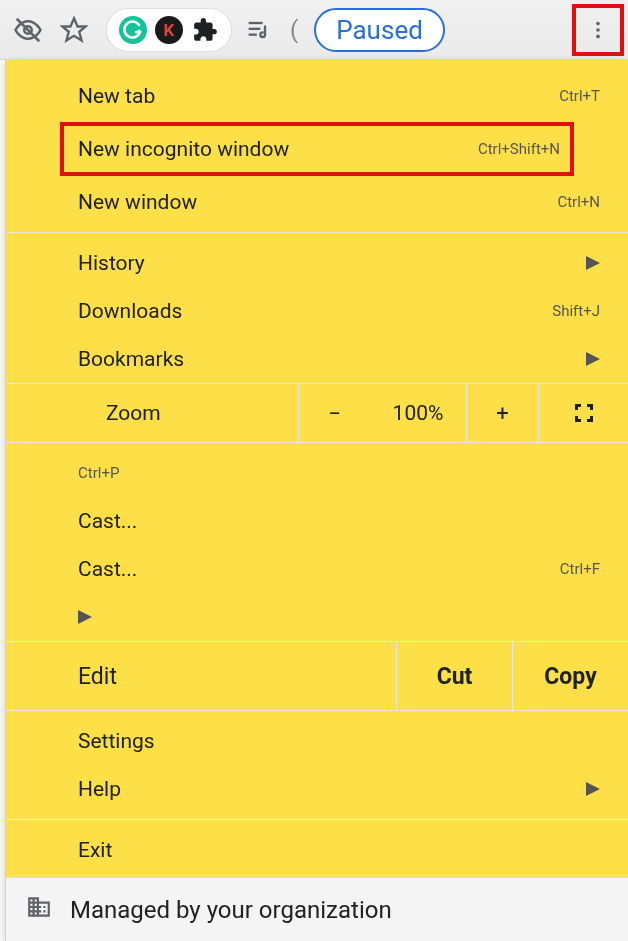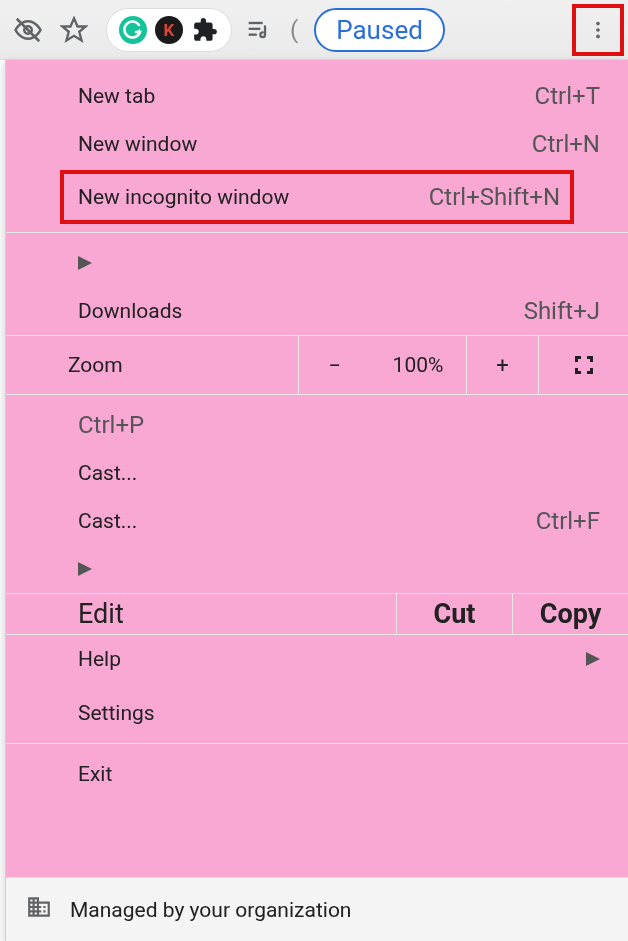--- a/index.html
+++ b/index.html
@@ -73,21 +73,21 @@
       display: flex;
       align-items: center;
       justify-content: center;
     }
     .menu {
       position: absolute;
       top: 60px;
       left: 5px;
       right: 0;
       bottom: 0;
-      background: #f9a8d4;
+      background: #fde047;
       border-left: 1px solid #d0d0d0;
       box-shadow: -2px 2px 8px rgba(0,0,0,0.15);
       display: flex;
       flex-direction: column;
     }
     .menu .spacer-top {
       height: 12px;
     }
     .menu-item {
       display: flex;
@@ -95,21 +95,21 @@
       padding: 0 28px 0 72px;
       height: 48px;
       font-size: 21px;
       color: #222;
     }
     .menu-item .label {
       flex: 1;
     }
     .menu-item .shortcut {
       color: #555;
-      font-size: 24px;
+      font-size: 15px;
     }
     .menu-item .chevron {
       color: #555;
     }
     .divider {
       height: 1px;
       background: #e6e6e6;
       margin: 6px 0;
     }
     .highlight-row {
@@ -123,21 +123,21 @@
       display: flex;
       align-items: center;
       height: 60px;
       font-size: 21px;
       color: #222;
       border-top: 1px solid #e6e6e6;
       border-bottom: 1px solid #e6e6e6;
     }
     .zoom-row .zlabel {
       flex: 1;
-      padding-left: 62px;
+      padding-left: 100px;
     }
     .zoom-row .zctrl {
       width: 72px;
       text-align: center;
       border-left: 1px solid #e6e6e6;
       height: 100%;
       display: flex;
       align-items: center;
       justify-content: center;
       font-size: 22px;
@@ -153,22 +153,22 @@
       width: 90px;
       border-left: 1px solid #e6e6e6;
       height: 100%;
       display: flex;
       align-items: center;
       justify-content: center;
     }
     .edit-row {
       display: flex;
       align-items: center;
-      height: 42px;
-      font-size: 27px;
+      height: 70px;
+      font-size: 23px;
       color: #222;
       border-top: 1px solid #e6e6e6;
       border-bottom: 1px solid #e6e6e6;
     }
     .edit-row .elabel {
       flex: 1;
       padding-left: 72px;
     }
     .edit-row .eaction {
       width: 116px;
@@ -181,21 +181,21 @@
       font-weight: bold;
     }
     .footer {
       border-top: 1px solid #ddd;
       background: #f4f4f4;
       height: 64px;
       display: flex;
       align-items: center;
       padding-left: 20px;
       gap: 18px;
-      font-size: 21px;
+      font-size: 24px;
       color: #222;
       margin-top: auto;
     }
     .left-strip {
       position: absolute;
       left: 0;
       top: 60px;
       width: 5px;
       bottom: 0;
       background: #fff;
@@ -265,41 +265,50 @@
 
 <div class="left-strip"></div>
 
 <div class="menu">
   <div class="spacer-top"></div>
 
   <div class="menu-item">
     <span class="label">New tab</span>
     <span class="shortcut">Ctrl+T</span>
   </div>
-  <div class="menu-item">
-    <span class="label">New window</span>
-    <span class="shortcut">Ctrl+N</span>
-  </div>
   <div class="menu-item highlight-row">
     <span class="label">New incognito window</span>
     <span class="shortcut">Ctrl+Shift+N</span>
   </div>
+  <div class="menu-item">
+    <span class="label">New window</span>
+    <span class="shortcut">Ctrl+N</span>
+  </div>
 
   <div class="divider"></div>
 
   <div class="menu-item">
+    <span class="label">History</span>
     <span class="chevron">
       <svg width="14" height="14" viewBox="0 0 10 10" fill="#555">
           <polygon points="0,0 10,5 0,10"></polygon>
         </svg>
     </span>
   </div>
   <div class="menu-item">
     <span class="label">Downloads</span>
     <span class="shortcut">Shift+J</span>
+  </div>
+  <div class="menu-item">
+    <span class="label">Bookmarks</span>
+    <span class="chevron">
+      <svg width="14" height="14" viewBox="0 0 10 10" fill="#555">
+          <polygon points="0,0 10,5 0,10"></polygon>
+        </svg>
+    </span>
   </div>
 
   <div class="zoom-row">
     <span class="zlabel">Zoom</span>
     <span class="zctrl">−</span>
     <span class="zval">100%</span>
     <span class="zctrl">+</span>
     <span class="zfull">
       <svg width="24" height="24" viewBox="0 0 24 24" fill="#202124">
         <path d="M3 3h6v3H6v3H3V3zm18 0v6h-3V6h-3V3h6zM3 21v-6h3v3h3v3H3zm18 0h-6v-3h3v-3h3v6z"></path>
@@ -324,31 +333,31 @@
         </svg>
     </span>
   </div>
 
   <div class="edit-row">
     <span class="elabel">Edit</span>
     <span class="eaction">Cut</span>
     <span class="eaction">Copy</span>
   </div>
 
+  <div class="menu-item" style="margin-top:6px">
+    <span class="label">Settings</span>
+  </div>
   <div class="menu-item">
     <span class="label">Help</span>
     <span class="chevron">
       <svg width="14" height="14" viewBox="0 0 10 10" fill="#555">
           <polygon points="0,0 10,5 0,10"></polygon>
         </svg>
     </span>
   </div>
-  <div class="menu-item" style="margin-top:6px">
-    <span class="label">Settings</span>
-  </div>
 
   <div class="divider"></div>
 
   <div class="menu-item">
     <span class="label">Exit</span>
   </div>
 
   <div class="footer">
     <span>
       <svg width="26" height="26" viewBox="0 0 24 24" fill="#5f6368">

